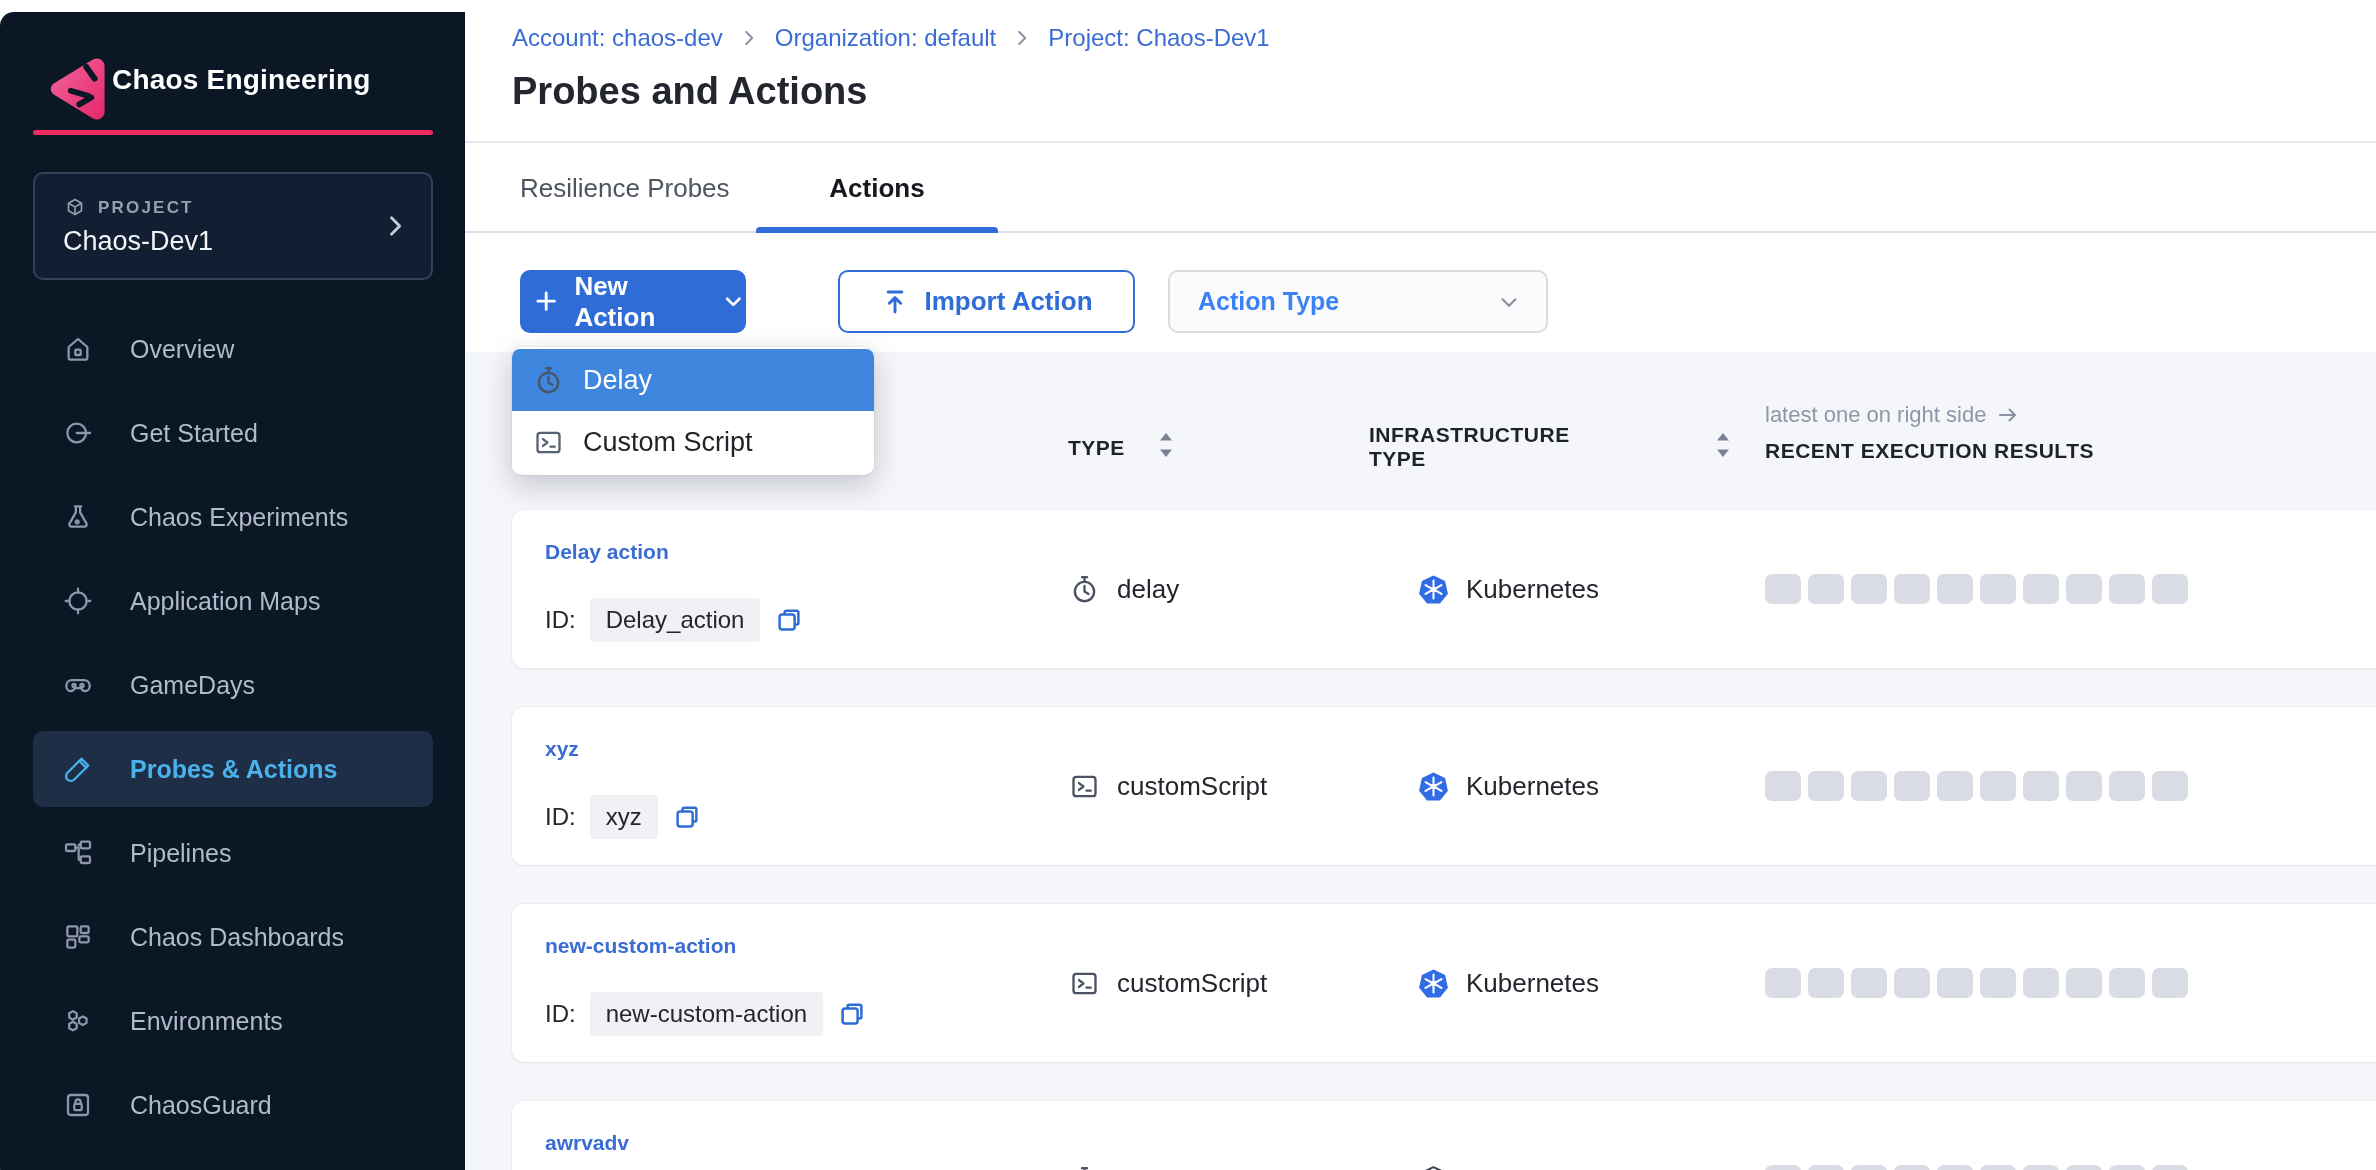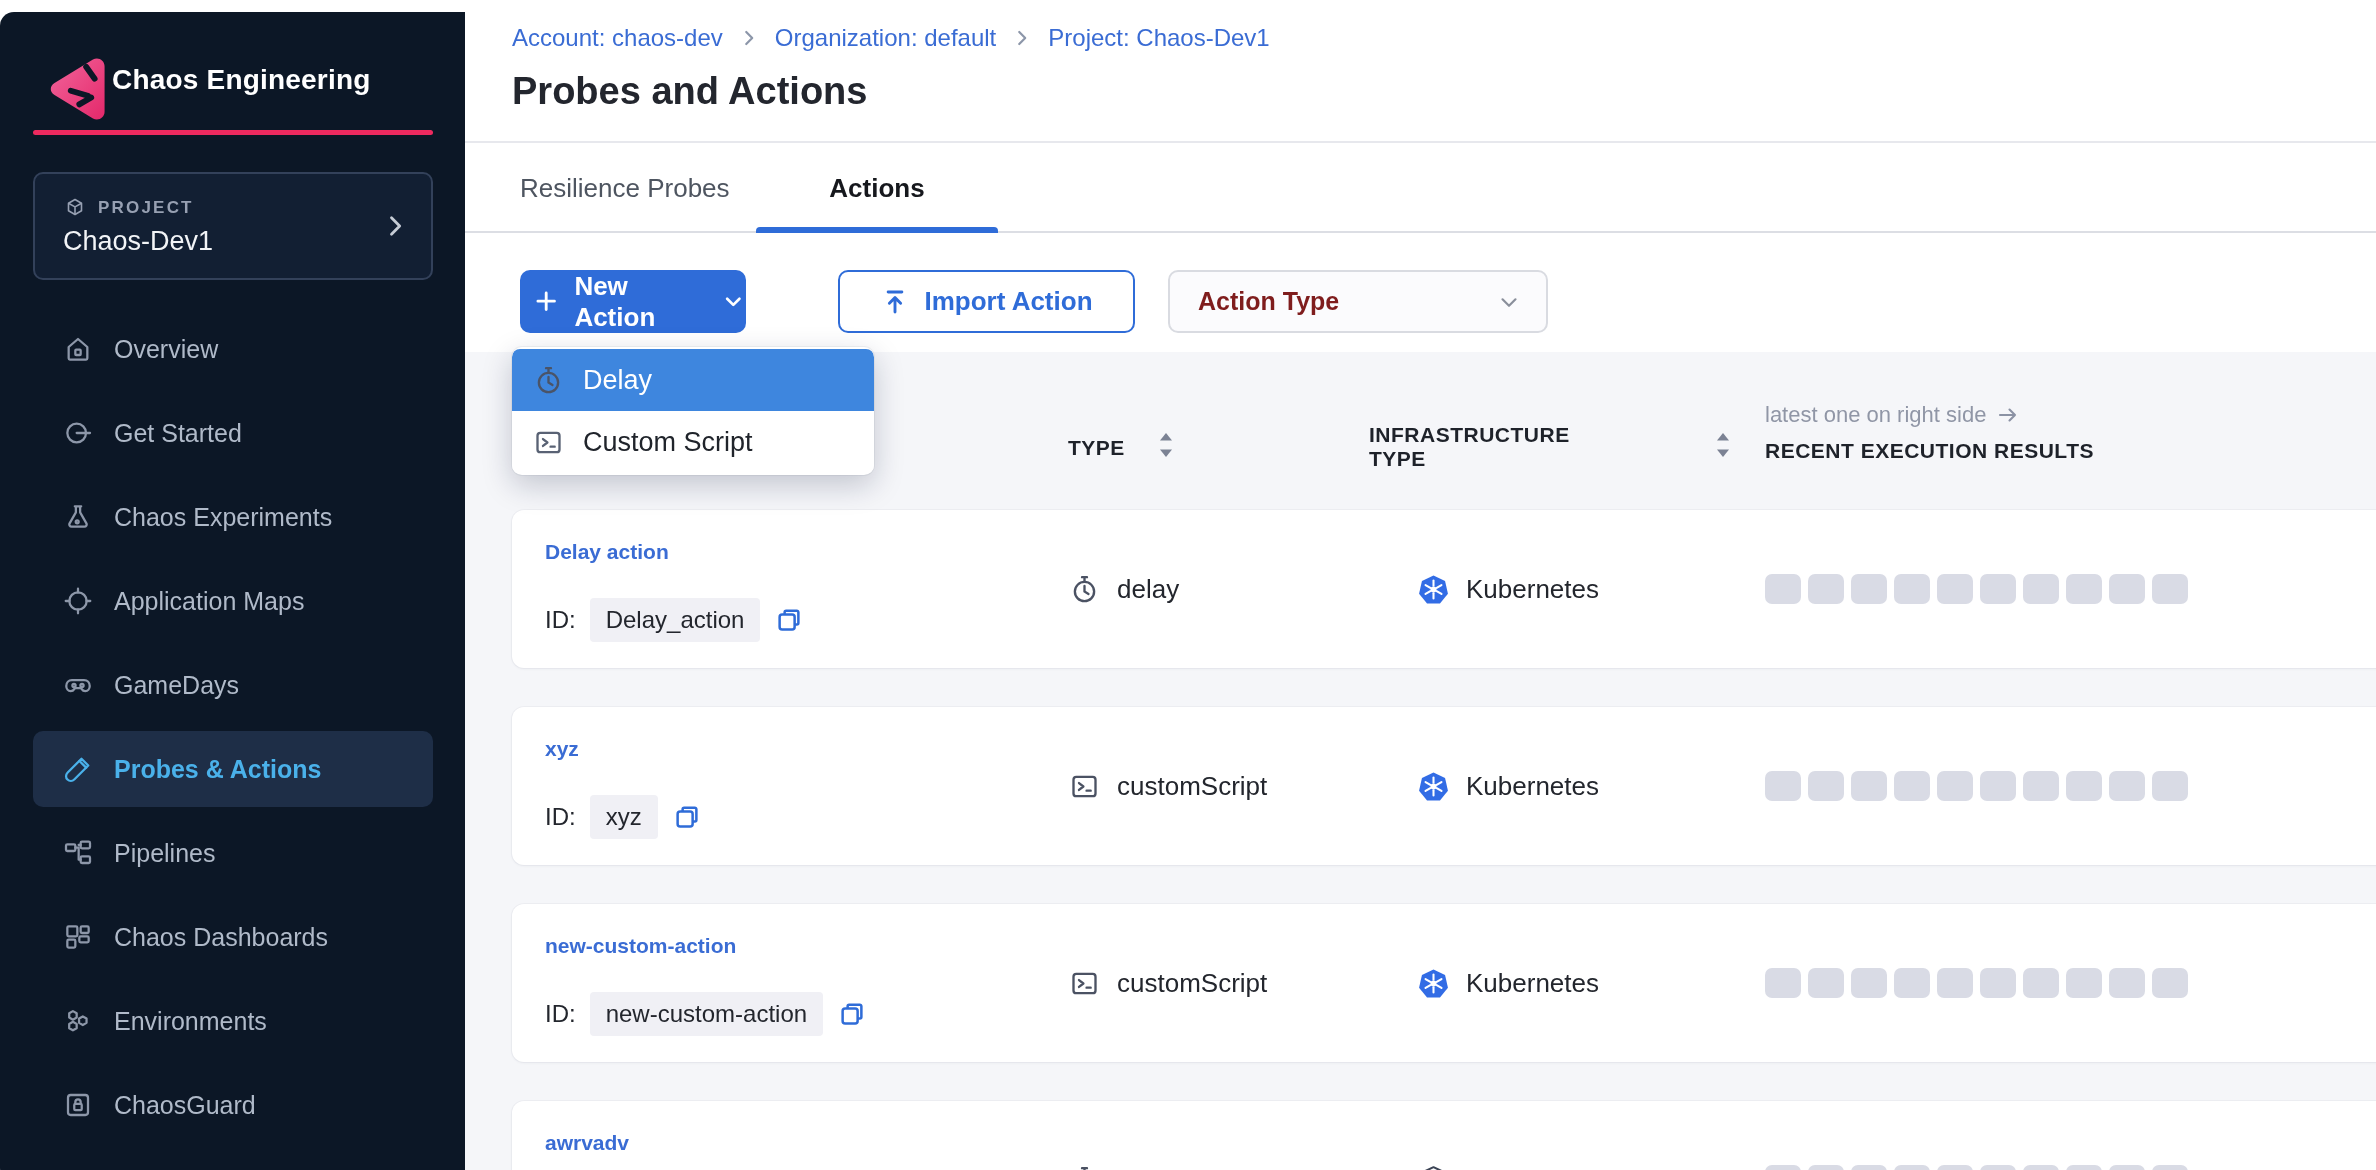--- a/index.html
+++ b/index.html
@@ -16,21 +16,21 @@
   .brand-logo{position:absolute;left:40px;top:36px;width:82px;height:80px;}
   .brand-title{position:absolute;left:112px;top:52px;font-size:28px;font-weight:700;color:#ffffff;letter-spacing:.2px;}
   .grid-menu{position:absolute;right:46px;top:50px;width:42px;height:42px;color:#97a0b0;cursor:pointer;}
   .brand-rule{position:absolute;left:33px;top:118px;width:400px;height:5px;background:var(--brand-pink);border-radius:3px;}
   .project-card{position:absolute;left:33px;top:160px;width:400px;height:108px;background:#121f33;border:2px solid #33415a;border-radius:10px;box-sizing:border-box;cursor:pointer;}
   .project-label{position:absolute;left:28px;top:22px;display:flex;align-items:center;gap:11px;color:#97a0b2;font-size:17px;font-weight:700;letter-spacing:2.2px;}
   .project-label .cube{width:24px;height:24px;color:#97a0b2;}
   .project-name{position:absolute;left:28px;top:52px;font-size:27px;color:#f2f4f7;}
   .project-chevron{position:absolute;right:22px;top:38px;width:28px;height:28px;color:#c6ccd6;}
   .nav{position:absolute;left:0;top:295px;width:465px;}
-  .nav-item{position:relative;height:84px;display:flex;align-items:center;padding-left:62px;gap:20px;cursor:pointer;}
+  .nav-item{position:relative;height:84px;display:flex;align-items:center;padding-left:62px;gap:36px;cursor:pointer;}
   .nav-item.active::before{content:"";position:absolute;left:33px;right:32px;top:4px;bottom:4px;background:#1e2e47;border-radius:10px;}
   .nav-icon{position:relative;width:32px;height:32px;color:#8d97a9;flex:0 0 auto;}
   .nav-label{position:relative;font-size:25px;color:#b0bac9;}
   .nav-item.active .nav-icon{color:var(--active-nav);}
   .nav-item.active .nav-label{color:var(--active-nav);font-weight:700;}
   
   .main{position:absolute;left:465px;top:0;right:0;bottom:0;background:#ffffff;}
   .page-header{position:absolute;left:0;top:0;right:0;height:141px;border-bottom:2px solid #e7e8ed;}
   .breadcrumb{position:absolute;left:47px;top:24px;display:flex;align-items:center;gap:15px;font-size:24px;}
   .crumb{color:var(--link);cursor:pointer;}
@@ -40,21 +40,21 @@
   .tab{position:absolute;top:30px;font-size:26px;cursor:pointer;}
   .tab-probes{left:55px;color:#4e5560;}
   .tab-actions{left:291px;width:242px;text-align:center;font-weight:700;color:#16181d;}
   .tab-underline{position:absolute;left:291px;bottom:-2px;width:242px;height:6px;background:var(--primary);border-radius:4px 4px 0 0;}
   .btn{position:absolute;top:270px;height:63px;border-radius:10px;display:flex;align-items:center;justify-content:center;gap:14px;font-size:26px;font-weight:700;box-sizing:border-box;cursor:pointer;}
   .btn-new{left:55px;width:226px;background:var(--primary);color:#fff;padding-left:12px;}
   .btn-new .bicon{width:30px;height:30px;color:#fff;}
   .btn-new .chev{width:26px;height:26px;color:#fff;}
   .btn-import{left:373px;width:297px;background:#fff;border:2.5px solid var(--primary);color:var(--primary);}
   .btn-import .bicon{width:30px;height:30px;color:var(--primary);}
-  .select{position:absolute;left:703px;top:270px;width:380px;height:63px;background:#fbfbfd;border:2px solid #d9dbe1;border-radius:10px;box-sizing:border-box;display:flex;align-items:center;justify-content:space-between;padding:0 24px 0 28px;font-size:25px;font-weight:600;color:#7f1d1d;cursor:pointer;}
+  .select{position:absolute;left:703px;top:270px;width:380px;height:63px;background:#fbfbfd;border:2px solid #d9dbe1;border-radius:10px;box-sizing:border-box;display:flex;align-items:center;justify-content:space-between;padding:0 24px 0 28px;font-size:25px;font-weight:600;color:#3b82f6;cursor:pointer;}
   .select .chev{width:26px;height:26px;color:#8a8f9b;}
   .content-bg{position:absolute;left:0;top:352px;right:0;bottom:0;background:#f5f6f9;}
   .th{position:absolute;font-size:21px;font-weight:700;color:#1e222a;letter-spacing:.5px;}
   .th-type{left:603px;top:84px;}
   .th-infra{left:904px;top:71px;width:250px;line-height:24px;}
   .sort{position:absolute;width:22px;height:30px;color:#7b8294;cursor:pointer;}
   .sort-type{left:690px;top:78px;}
   .sort-infra{left:1247px;top:78px;}
   .th-hint{position:absolute;left:1300px;top:50px;display:flex;align-items:center;gap:10px;font-size:22px;color:#9096a6;}
   .th-hint .aricon{width:24px;height:24px;color:#8b92a4;}

